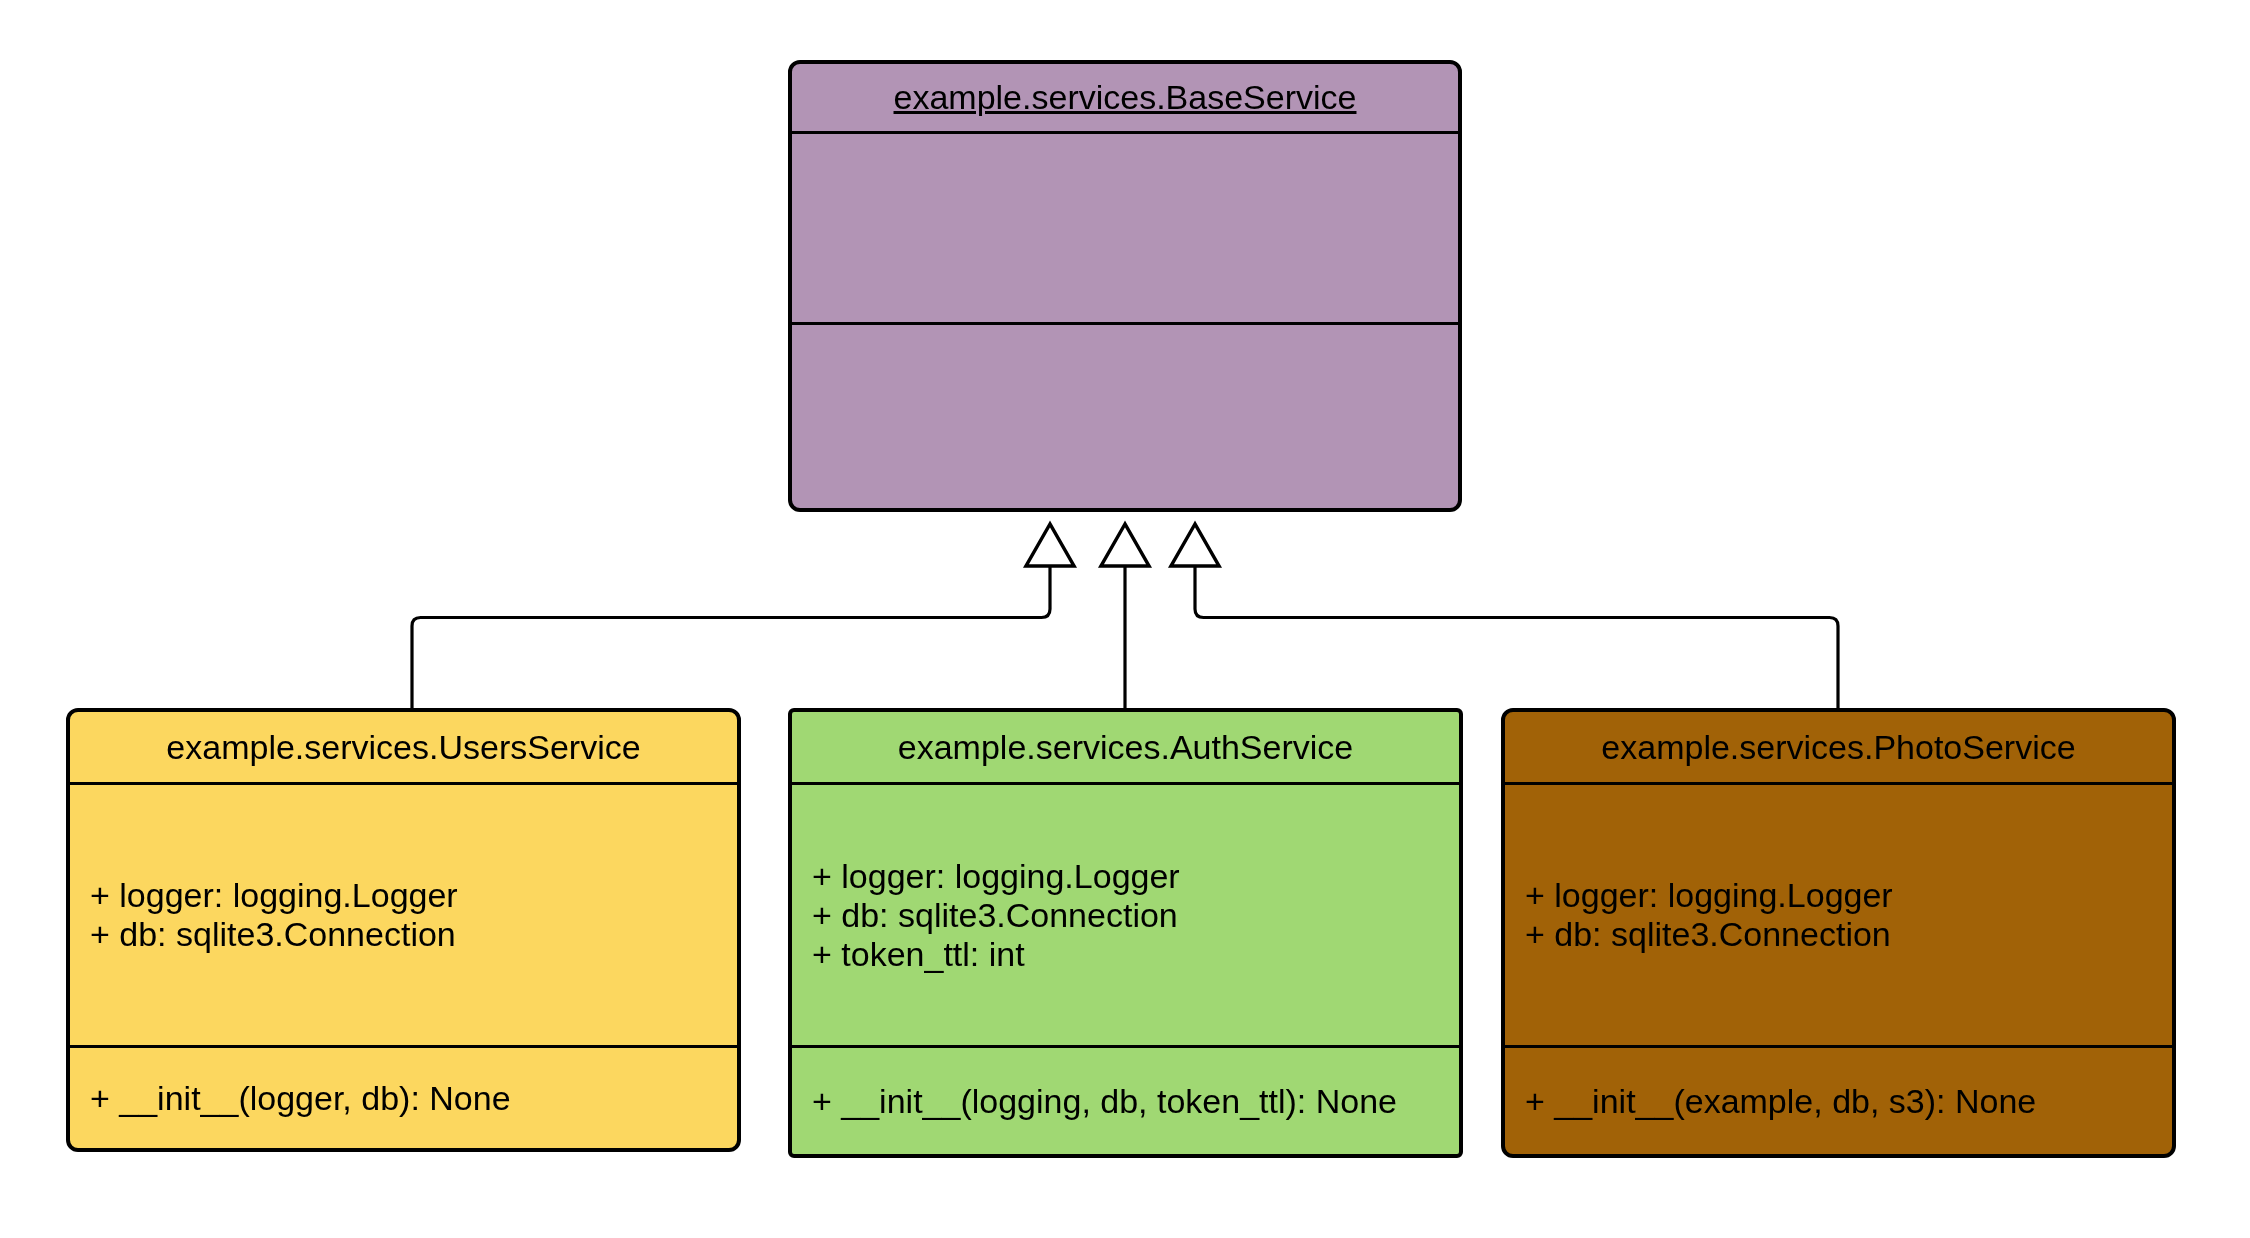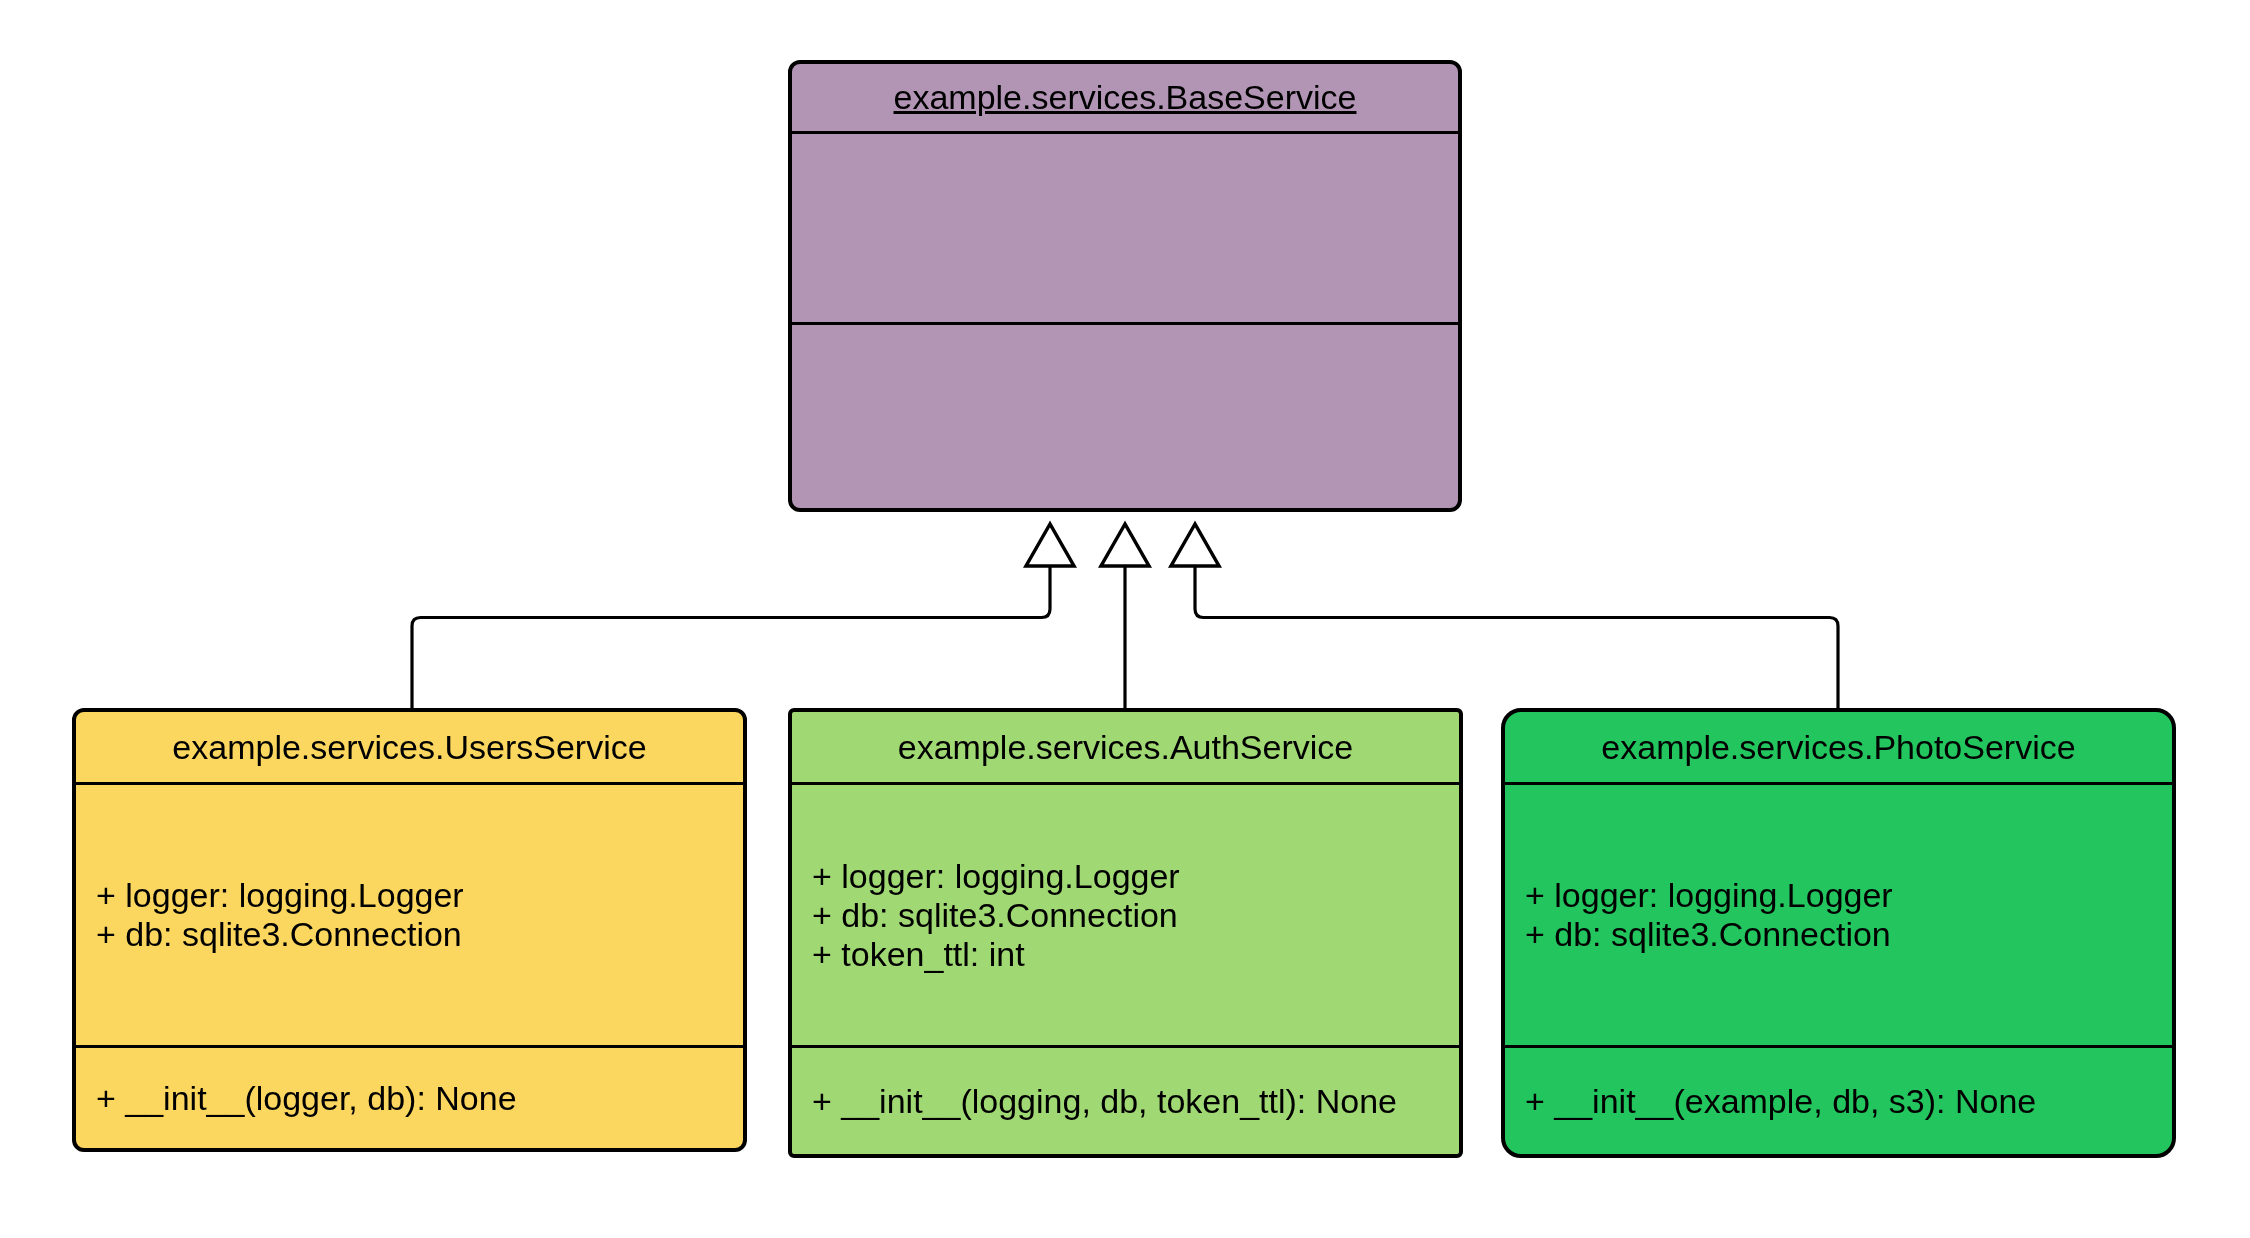--- a/index.html
+++ b/index.html
@@ -58,21 +58,21 @@
   .uml-line {
     font-size: 34px;
     line-height: 39px;
     white-space: nowrap;
   }
   
   .pos-base   { left: 788px;  top: 60px;  width: 674px; height: 452px; text-decoration: underline; }
   .pos-base .uml-title { height: 67px; }
   .pos-base .uml-attrs { height: 188px; }
   
-  .pos-users  { left: 72px;   top: 708px; width: 675px; height: 444px; }
+  .pos-users  { left: 66px;   top: 708px; width: 675px; height: 444px; }
   .pos-auth   { left: 788px;  top: 708px; width: 675px; height: 450px; border-radius: 6px; }
   .pos-photo  { left: 1501px; top: 708px; width: 675px; height: 450px; }
   .pos-users .uml-title, .pos-auth .uml-title, .pos-photo .uml-title { height: 70px; }
   .pos-users .uml-attrs, .pos-auth .uml-attrs, .pos-photo .uml-attrs { height: 260px; }
 </style>
 </head>
 <body>
 
 <div class="canvas">
 
@@ -111,21 +111,21 @@
     <div class="uml-attrs">
       <div class="uml-line">+ logger: logging.Logger</div>
       <div class="uml-line">+ db: sqlite3.Connection</div>
       <div class="uml-line">+ token_ttl: int</div>
     </div>
     <div class="uml-methods">
       <div class="uml-line">+ __init__(logging, db, token_ttl): None</div>
     </div>
   </div>
 
-  <div class="uml-class pos-photo" style="background-color: #22c55e; border-radius: 20px;">
+  <div class="uml-class pos-photo" style="background-color: #a16207;">
     <div class="uml-title">example.services.PhotoService</div>
     <div class="uml-attrs">
       <div class="uml-line">+ logger: logging.Logger</div>
       <div class="uml-line">+ db: sqlite3.Connection</div>
     </div>
     <div class="uml-methods">
       <div class="uml-line">+ __init__(example, db, s3): None</div>
     </div>
   </div>
 

